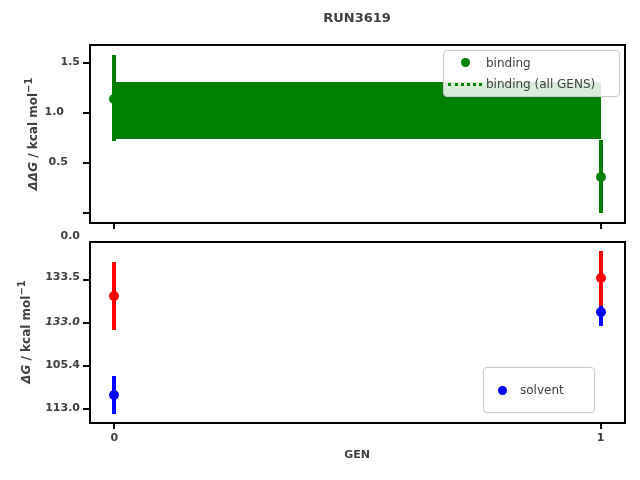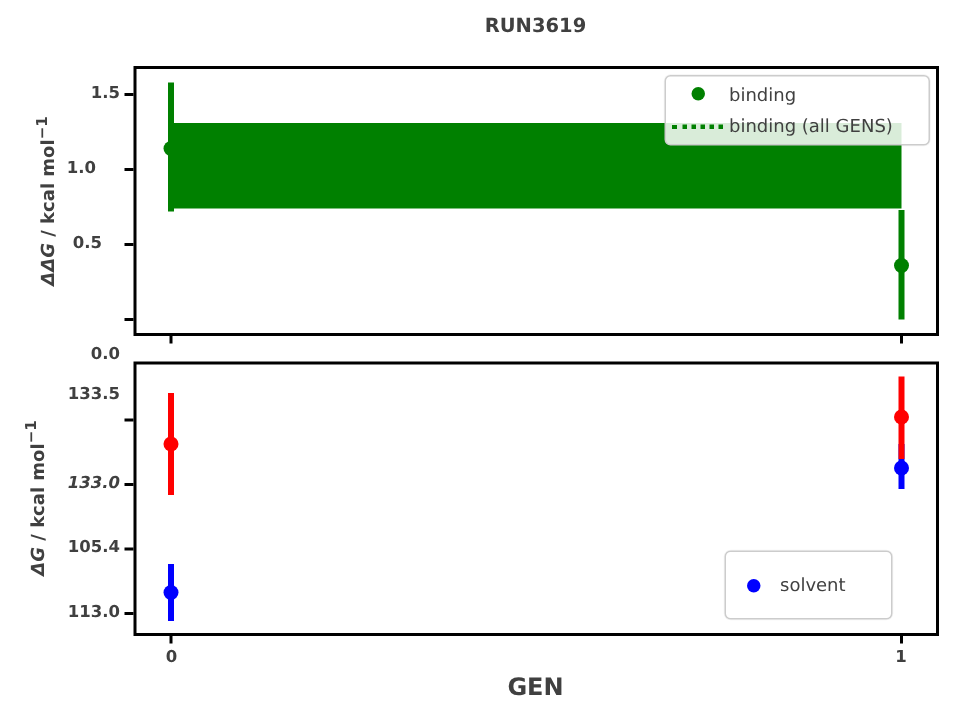--- a/index.html
+++ b/index.html
@@ -18,21 +18,21 @@
   #ax1{left:89px;top:241px;width:537px;height:183px;}
   .ylabel{
     position:absolute;transform:translate(-50%,-50%) rotate(-90deg);
     font-size:12px;font-weight:bold;white-space:nowrap;
   }
   #ylab0{left:31px;top:134px;}
   #ylab1{left:24px;top:332px;}
   .mvar{font-style:italic;}
   .xlabel{
     position:absolute;left:357px;top:448px;transform:translateX(-50%);
-    font-size:16px;font-weight:bold;
+    font-size:11px;font-weight:bold;
   }
   .ytick{position:absolute;width:6px;height:2px;background:#000;}
   .xtick{position:absolute;width:2px;height:6px;background:#000;}
   .yticklabel{position:absolute;width:60px;text-align:right;font-size:11px;font-weight:bold;}
   .xticklabel{position:absolute;width:30px;text-align:center;font-size:11px;font-weight:bold;}
   .band{position:absolute;}
   .errbar{position:absolute;width:4px;}
   .marker{position:absolute;width:10px;height:10px;border-radius:50%;}
   .legend{
     position:absolute;z-index:10;background:rgba(255,255,255,0.85);
@@ -104,21 +104,21 @@
     <div class="marker" style="left: 109.318px; top: 94px; background: rgb(0, 128, 0);"></div>
     <div class="errbar" style="left: 598.682px; top: 140px; height: 73px; background: rgb(0, 128, 0);"></div>
     <div class="marker" style="left: 595.682px; top: 172px; background: rgb(0, 128, 0);"></div>
     <div class="ytick" style="left: 83px; top: 408.21px;"></div>
     <div class="yticklabel" style="left: 20px; top: 401.21px;">113.0</div>
     <div class="ytick" style="left: 83px; top: 365.114px;"></div>
     <div class="yticklabel" style="left: 20px; top: 358.114px;">105.4</div>
     <div class="ytick" style="left: 83px; top: 322.019px;"></div>
     <div class="yticklabel" style="left: 20px; top: 315.019px; font-style: italic;">133.0</div>
     <div class="ytick" style="left: 83px; top: 278.924px;"></div>
-    <div class="yticklabel" style="left: 20px; top: 256px;">133.5</div>
+    <div class="yticklabel" style="left: 20px; top: 270px;">133.5</div>
     <div class="xtick" style="left: 113.318px; top: 423px;"></div>
     <div class="xticklabel" style="left: 99.3182px; top: 431px;">0</div>
     <div class="xtick" style="left: 599.682px; top: 423px;"></div>
     <div class="xticklabel" style="left: 585.682px; top: 431px;">1</div>
     <div class="errbar" style="left: 112.318px; top: 376.457px; height: 37.0619px; background: rgb(0, 0, 255);"></div>
     <div class="marker" style="left: 109.318px; top: 390.419px; background: rgb(0, 0, 255);"></div>
     <div class="errbar" style="left: 598.682px; top: 296.3px; height: 29.3048px; background: rgb(0, 0, 255);"></div>
     <div class="marker" style="left: 595.682px; top: 306.814px; background: rgb(0, 0, 255);"></div>
     <div class="errbar" style="left: 112.318px; top: 261.824px; height: 68.0905px; background: rgb(255, 0, 0);"></div>
     <div class="marker" style="left: 109.318px; top: 291.3px; background: rgb(255, 0, 0);"></div>

